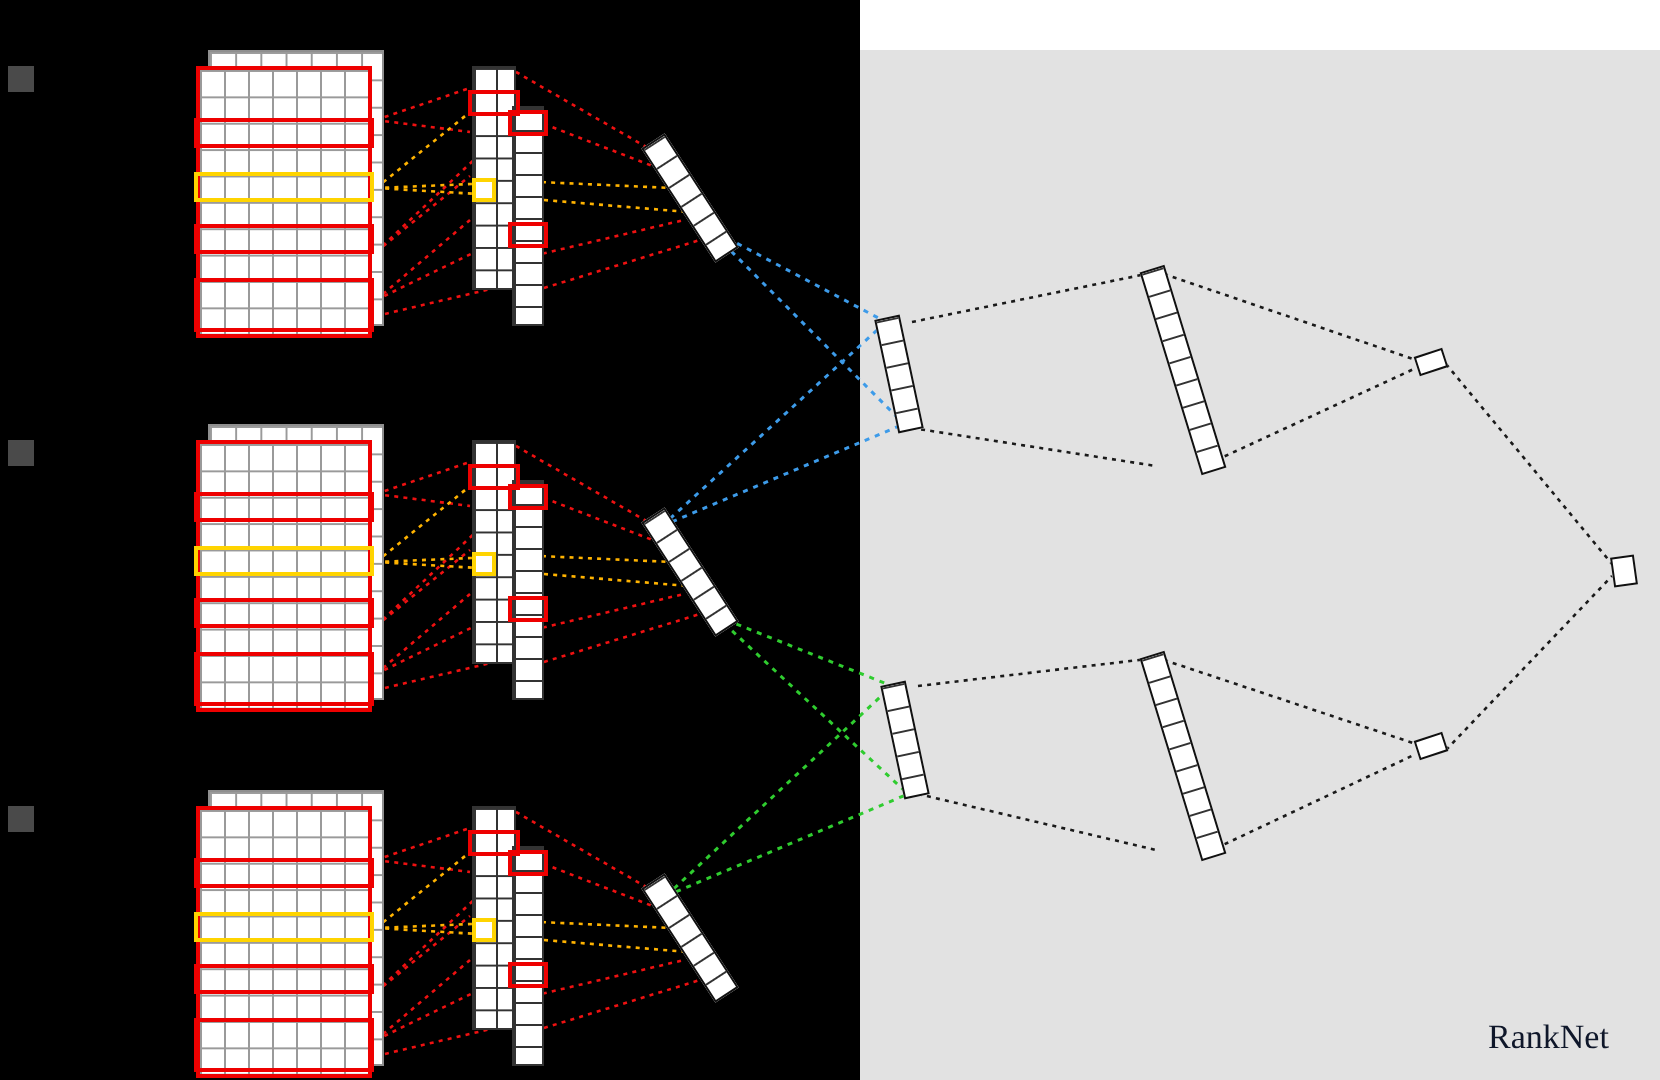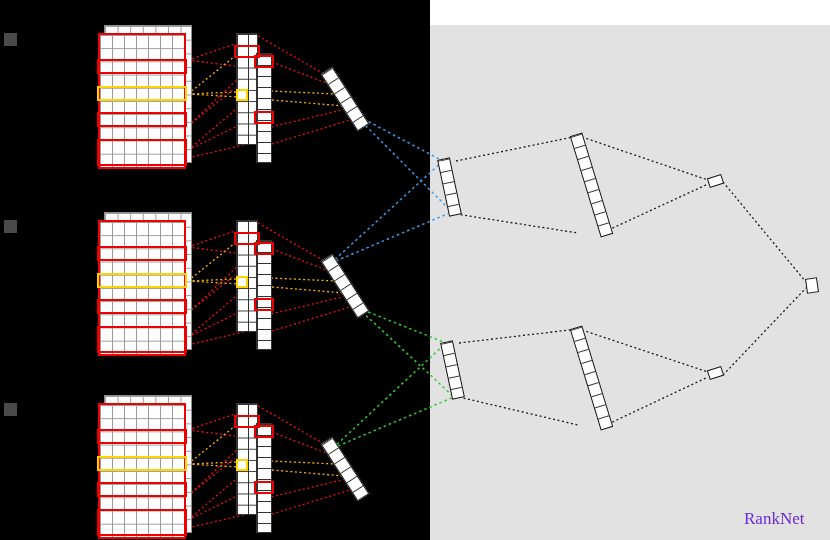--- a/index.html
+++ b/index.html
@@ -25,21 +25,21 @@
   .vec{background-size:100% 11.3px}
   .bar{background-size:100% 11.6px}
   .node{position:absolute;background:#fff;border:1px solid #111;z-index:4}
   line.ln{fill:none;stroke-width:1.3;stroke-dasharray:2 2.6}
   line.red{stroke:var(--conn-red,#e11)}
   line.orange{stroke:var(--conn-orange,#fb0)}
   line.blue{stroke:var(--conn-blue,#3d9be9)}
   line.green{stroke:var(--conn-green,#2c2)}
   line.black{stroke:var(--conn-black,#1a1a1a)}
   line.thick{stroke-width:1.5;stroke-dasharray:2.5 3}
-  #ranknet-label{position:absolute;left:744px;top:509px;z-index:6;font-size:17px;color:#6d28d9}
+  #ranknet-label{position:absolute;left:744px;top:509px;z-index:6;font-size:17px;color:#0f172a}
 </style>
 </head>
 <body>
 
 <div id="canvas">
 
   <div class="panel" id="left-panel"></div>
   <div class="panel" id="right-panel"></div>
 
   <svg id="net-svg" viewBox="0 0 830 540">

